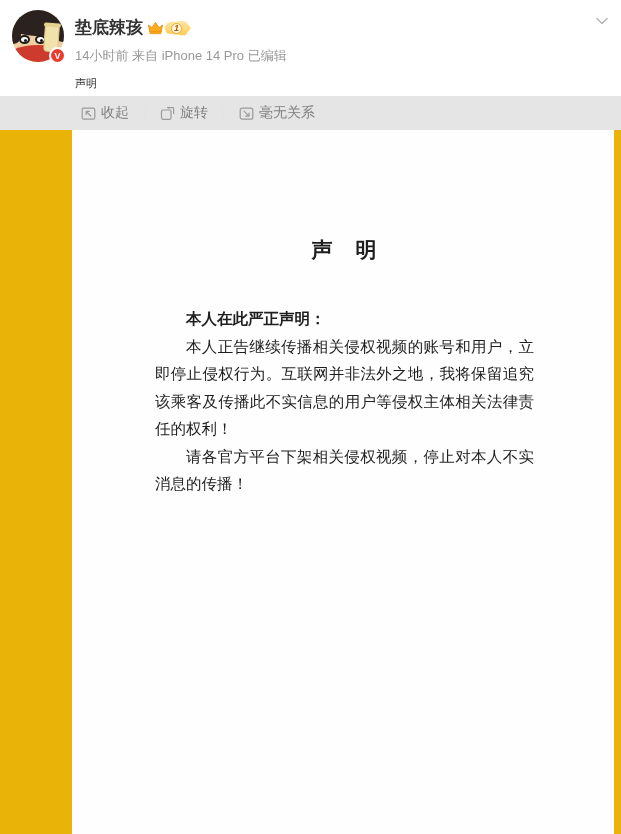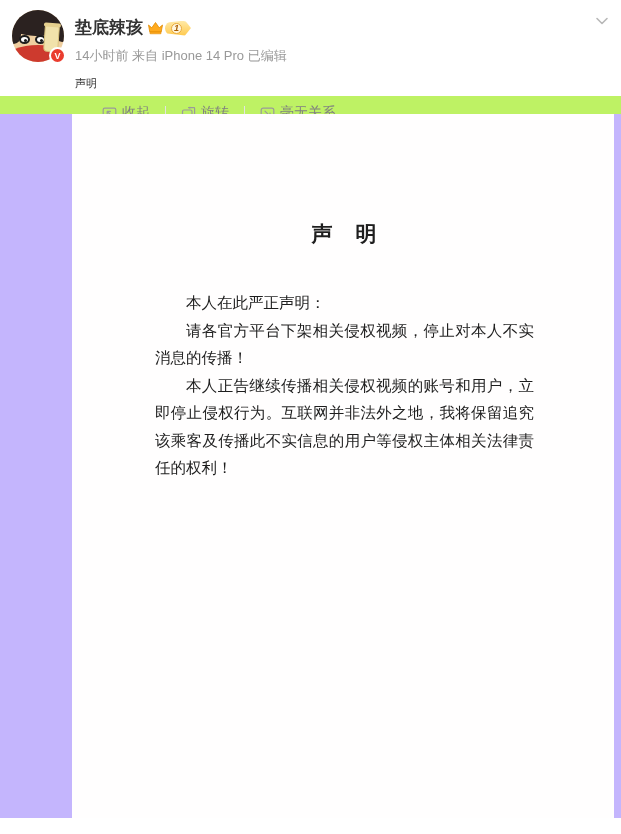--- a/index.html
+++ b/index.html
@@ -42,37 +42,37 @@
     clip-path:polygon(0 15%, calc(100% - 6px) 0, 100% 50%, calc(100% - 6px) 100%, 0 85%);
     border-radius:8px;
   }
   .vip-pill span { font-size:9px; font-style:italic; font-weight:bold; color:#a85c00; background:#fff6dd; border:1px solid #e8a93c; border-radius:50%; width:11px; height:11px; display:flex; align-items:center; justify-content:center; }
   .meta-row { position:absolute; left:75px; top:47px; font-size:13px; color:#999; }
   .chevron { position:absolute; right:10px; top:12px; width:18px; height:18px; cursor:pointer; }
   .post-text { position:absolute; left:75px; top:73px; font-size:11px; color:#333; line-height:20px; }
 
   
   .toolbar {
-    position:absolute; top:96px; left:0; width:621px; height:34px; background:#bef264;
-    display:flex; align-items:center; padding-left:102px; font-size:14px; color:#808080;
+    position:absolute; top:96px; left:0; width:621px; height:34px; background:#e5e5e5;
+    display:flex; align-items:center; padding-left:81px; font-size:14px; color:#808080;
   }
   .tool { display:flex; align-items:center; gap:5px; cursor:pointer; }
   .tool svg { display:block; }
   .t-divider { width:1px; height:14px; background:#e3e3e3; margin:0 15px; }
 
   
-  .image-area { position:absolute; top:114px; left:0; width:621px; height:704px; background:#c4b5fd; }
+  .image-area { position:absolute; top:130px; left:0; width:621px; height:704px; background:#eab308; }
   .statement-doc {
     position:absolute; left:72px; top:0; width:542px; height:704px; background:#fffefe;
     padding:106px 80px 0 83px;
     font-family:"Liberation Serif","DejaVu Serif",serif; color:#1e1e1e;
   }
   .doc-title { text-align:center; font-size:21px; font-weight:bold; letter-spacing:1px; margin-bottom:41px; }
   .statement-doc p { font-size:15.5px; line-height:27.5px; text-align:justify; text-indent:2em; }
-  .p-bold { font-weight:normal; }
+  .p-bold { font-weight:bold; }
   .q-italic { font-style:italic; }
 </style>
 </head>
 <body>
 
 <div class="post-header">
 
   <div class="avatar-wrap">
     <div class="avatar">
       <div class="shirt"></div>
@@ -149,18 +149,18 @@
 <div class="image-area">
   <div class="statement-doc">
 
     <div class="doc-title">声　明</div>
 
 
 
     <p class="p-bold">本人在此严正声明：</p>
 
 
+    <p>本人正告继续传播相关侵权视频的账号和用户，立即停止侵权行为。互联网并非法外之地，我将保留追究该乘客及传播此不实信息的用户等侵权主体相关法律责任的权利！</p>
+
     <p>请各官方平台下架相关侵权视频，停止对本人不实消息的传播！</p>
-
-    <p>本人正告继续传播相关侵权视频的账号和用户，立即停止侵权行为。互联网并非法外之地，我将保留追究该乘客及传播此不实信息的用户等侵权主体相关法律责任的权利！</p>
 
   </div>
 </div>
 
 </body></html>

